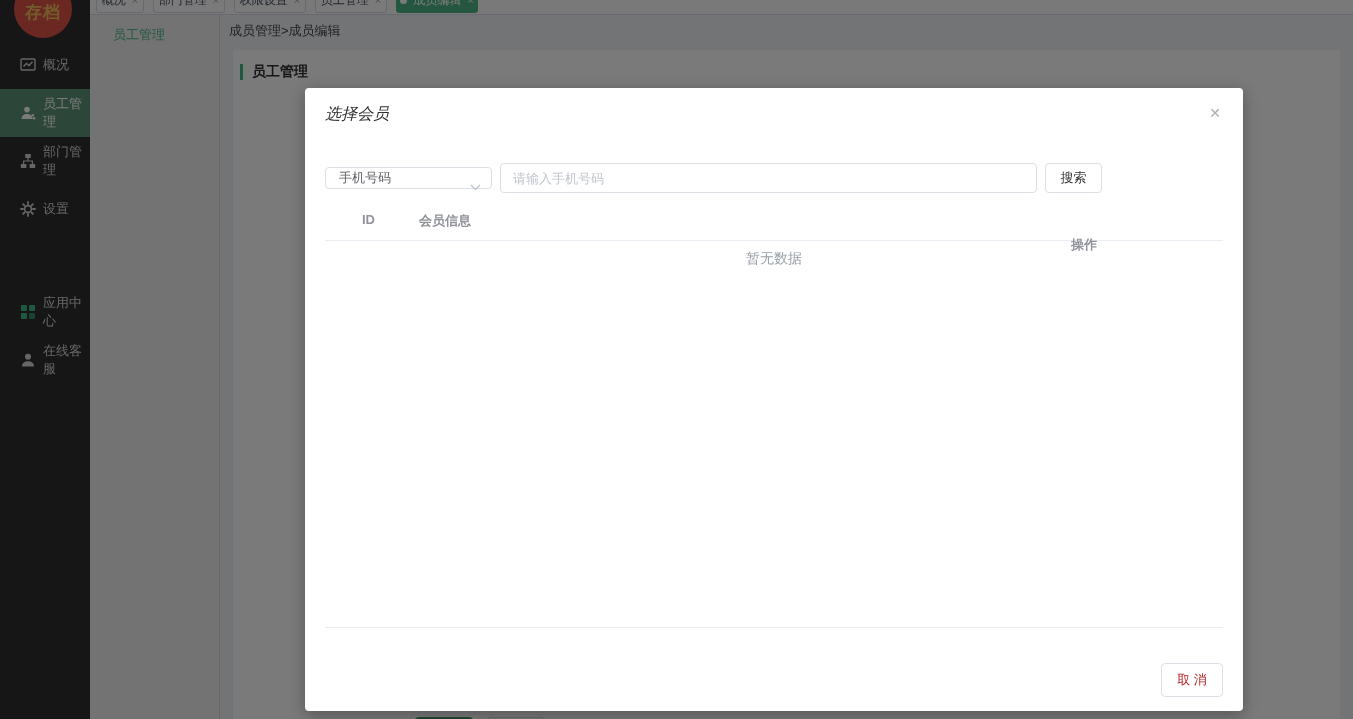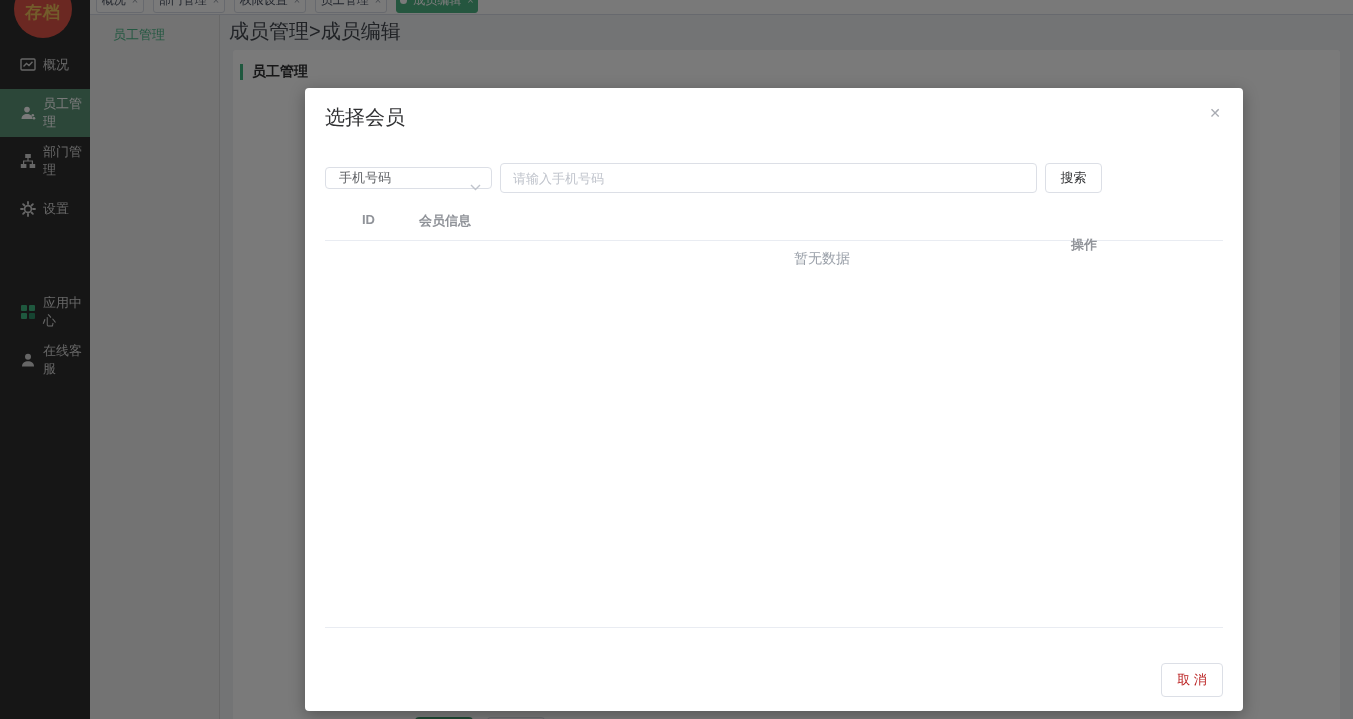--- a/index.html
+++ b/index.html
@@ -34,56 +34,56 @@
 
   
   .sub-sidebar { position:absolute; left:0; top:15px; width:130px; bottom:0; background:#f0f0f0;
     border-right:1px solid #d9d9d9; }
   .sub-item { height:40px; display:flex; align-items:center; padding-left:23px; font-size:13px;
     color:#515a6e; cursor:pointer; }
   .sub-item.active { color:#4db88a; }
 
   
   .page { position:absolute; left:130px; top:15px; right:0; bottom:0; }
-  .breadcrumb { height:32px; display:flex; align-items:center; padding-left:9px; font-size:20px; color:#43484f; }
+  .breadcrumb { height:32px; display:flex; align-items:center; padding-left:9px; font-size:13px; color:#43484f; }
   .card { position:absolute; left:13px; right:13px; top:35px; bottom:-6px; background:#ffffff;
     border-radius:3px; }
   .card-title { display:flex; align-items:center; padding:13px 0 0 7px; }
   .card-title .accent { width:3px; height:16px; background:#42b983; margin-right:9px; }
   .card-title .txt { font-size:14px; font-weight:bold; color:#303133; }
   .partial-btn { position:absolute; bottom:0; height:8px; border-radius:4px 4px 0 0; }
   .partial-btn.green { left:182px; width:58px; background:#42996e; }
   .partial-btn.plain { left:254px; width:58px; background:#fbfbfb; border:1px solid #dcdfe6; border-bottom:none; }
 
   
   .overlay { position:absolute; inset:0; background:rgba(0,0,0,0.52); z-index:50; }
 
   
   .modal { position:absolute; left:305px; top:88px; width:938px; height:623px; background:#fff;
     border-radius:4px; box-shadow:0 4px 16px rgba(0,0,0,0.3); z-index:100; }
-  .m-title { position:absolute; left:20px; top:16px; font-size:20px; color:#303133; }
+  .m-title { position:absolute; left:20px; top:16px; font-size:16px; color:#303133;font-style:italic; }
   .m-close { position:absolute; right:20px; top:16px; font-size:14px; color:#a8abb2; cursor:pointer;
     line-height:1; padding:2px; }
   .m-search { position:absolute; left:20px; top:75px; display:flex; gap:8px; align-items:center; }
   .m-select { position:relative; width:167px; height:22px; border:1px solid #dcdfe6; border-radius:4px;
     display:flex; align-items:center; padding:0 26px 0 13px; font-size:13px; color:#606266; cursor:pointer;
     background:#fff; }
   .m-select .chev { position:absolute; right:10px; top:11px; }
   .m-input { width:537px; height:30px; border:1px solid #dcdfe6; border-radius:4px; padding:13px 12px;
     font-size:13px; color:#303133; outline:none; }
   .m-input::placeholder { color:#c0c4cc; }
   .m-search-btn { width:57px; height:30px; border:1px solid #dcdfe6; border-radius:4px; background:#fff;
     font-size:13px; color:#303133; cursor:pointer; }
   .m-thead { position:absolute; left:20px; width:898px; top:110px; height:43px;
     border-bottom:1px solid #e9ecf2; font-size:13px; color:#909399; font-weight:bold; }
   .m-thead span { position:absolute; top:14px; }
   .m-th-id { left:37px; }
   .m-th-info { left:94px; }
   .m-th-op { left:746px;margin-top:24px; }
-  .m-empty { position:absolute; left:0; width:100%; top:162px; text-align:center; font-size:14px; color:#9aa0a9;margin-left:48px; }
+  .m-empty { position:absolute; left:0; width:100%; top:162px; text-align:center; font-size:14px; color:#9aa0a9; }
   .m-bottomline { position:absolute; left:20px; width:898px; top:539px; border-top:1px solid #e9ecf2; }
   .m-cancel { position:absolute; right:20px; top:575px; width:62px; height:34px; border:1px solid #dcdfe6;
     border-radius:4px; background:#fff; font-size:13px; color:#b91c1c; cursor:pointer; }
 </style>
 </head>
 <body>
 
 <div class="app">
 
   <aside class="sidebar">

